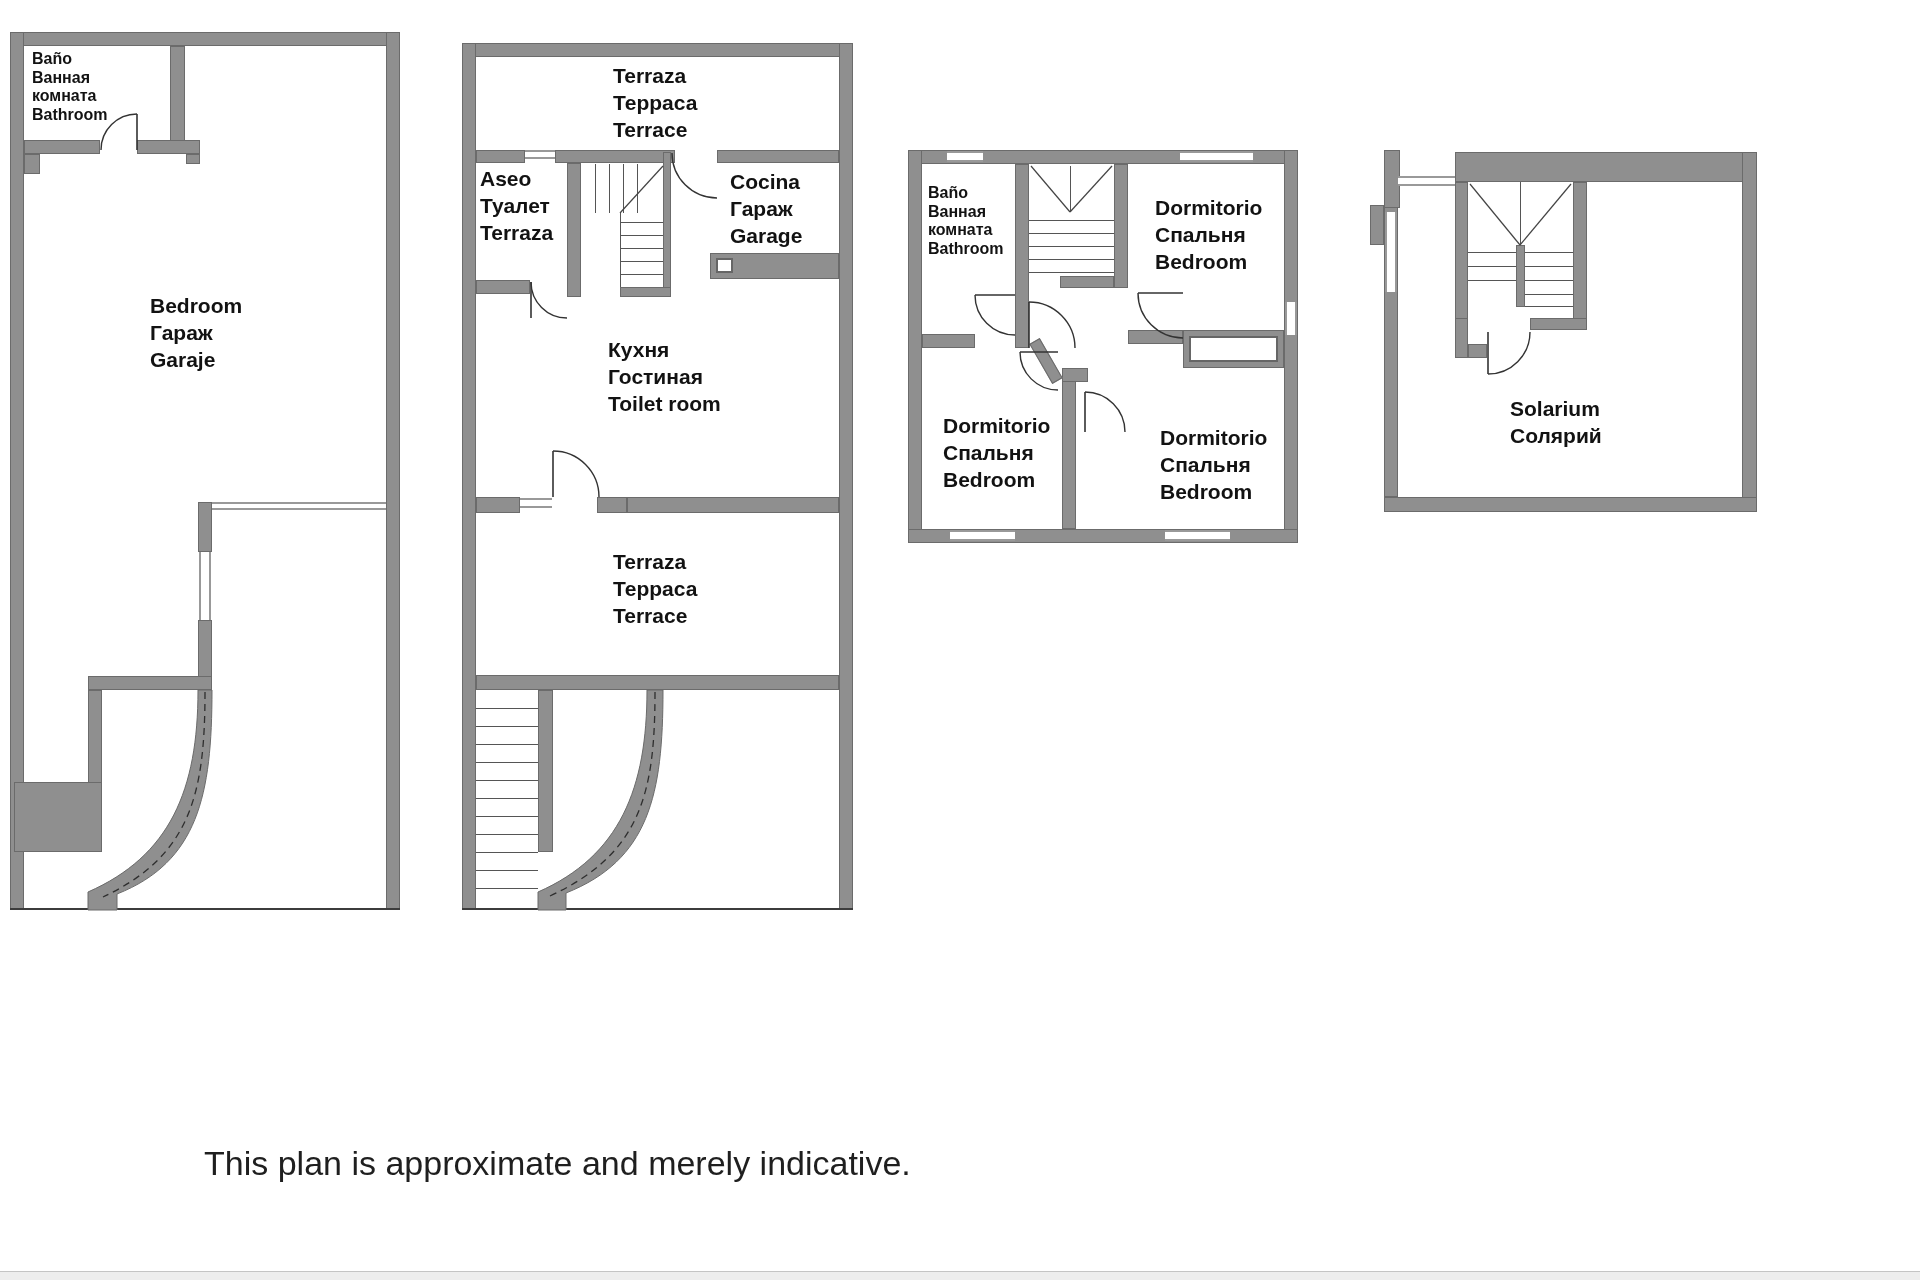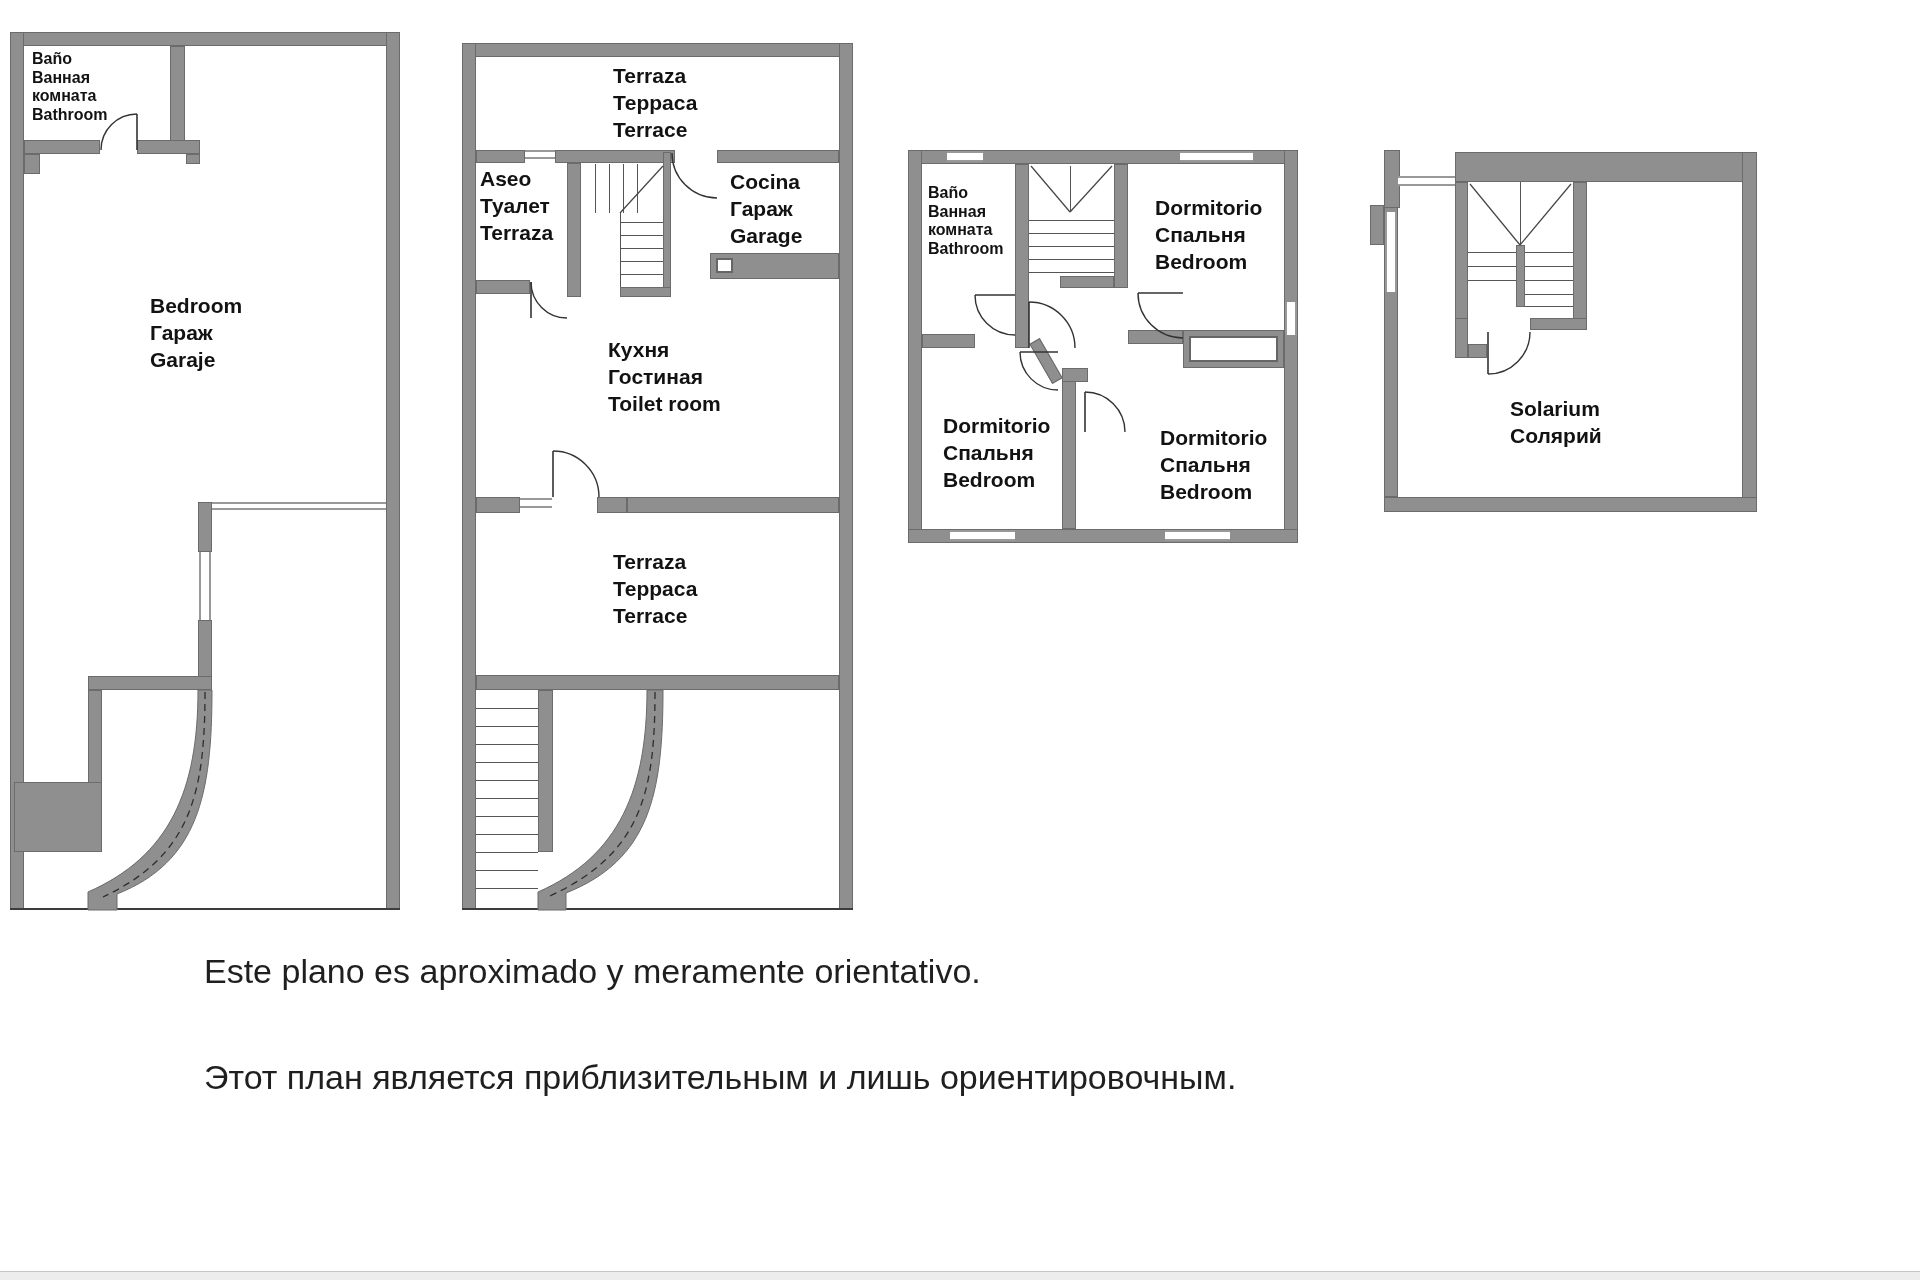--- a/index.html
+++ b/index.html
@@ -230,17 +230,16 @@
   <div class="lbl md" style="left:1160px;top:424px">
     <span>Dormitorio</span>
     <span>Спальня</span>
     <span>Bedroom</span>
   </div>
   <div class="lbl md" style="left:1510px;top:395px">
     <span>Solarium</span>
     <span>Солярий</span>
   </div>
 
-  <div class="disc" style="left:204px;top:952px">Este plano es aproximado y meramente orientativo.</div>
-  <div class="disc" style="left:204px;top:1058px">Этот план является приблизительным и лишь ориентировочным.</div>
+  <div class="disc" style="left:204px;top:1144px">This plan is approximate and merely indicative.</div>
 
   <div id="footerbar"></div>
 </div>
 
 </body></html>

